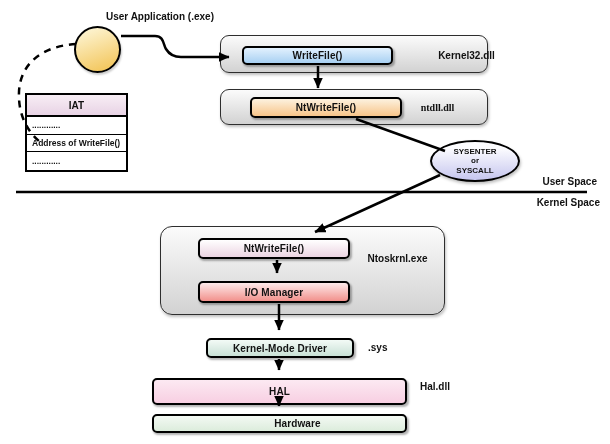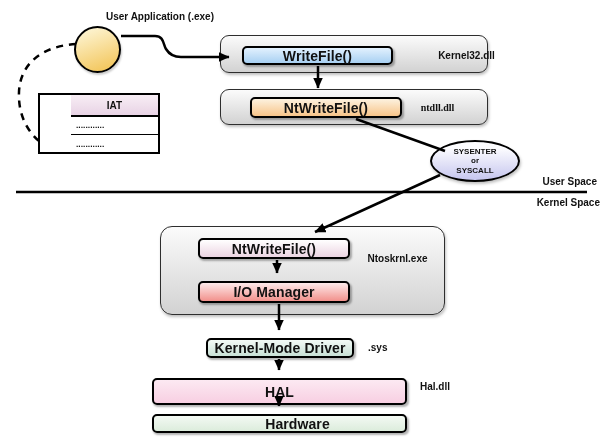--- a/index.html
+++ b/index.html
@@ -13,21 +13,21 @@
   .module{
     background:linear-gradient(#fbfbfb,#d2d2d2);
     border:1.5px solid #2e2e2e;border-radius:9px;z-index:1;
     box-shadow:1px 2px 3px rgba(0,0,0,.25);
   }
 
   
   .fnbox{
     border:2px solid #000;border-radius:5px;z-index:3;
     display:flex;align-items:center;justify-content:center;
-    font-weight:bold;font-size:14px;letter-spacing:.1px;
+    font-weight:bold;font-size:10px;letter-spacing:.1px;
     box-shadow:1.5px 2px 2px rgba(0,0,0,.3);
   }
   .blue   {background:linear-gradient(#e2f1fe,#a8d0f2);}
   .orange {background:linear-gradient(#fdf2df,#f7c489);}
   .pinkwhite{background:linear-gradient(#ffffff,#ecd4e2);}
   .salmon {background:linear-gradient(#fdeaea,#f2918c);}
   .teal   {background:linear-gradient(#f3faf6,#c9e1d6);}
   .pink   {background:linear-gradient(#fce9f2,#f8cfe2);}
   .green  {background:linear-gradient(#f3f9f3,#dcecdc);}
 
@@ -71,23 +71,24 @@
 </style>
 </head>
 <body>
 
 <div class="canvas">
 
   <div class="abs mlabel" style="left:90px;top:11px;width:140px;text-align:center;">User Application (.exe)</div>
 
   <div class="abs circle" style="left:74px;top:26px;"></div>
 
-  <div class="abs iat" style="left:38px;top:93px;width:122px;padding-left:31px;">
+  <div class="abs iat" style="left:25px;top:93px;width:103px;">
     <div class="iat-header">IAT</div>
     <div class="iat-row">............</div>
+    <div class="iat-row">Address of WriteFile()</div>
     <div class="iat-row">............</div>
   </div>
 
   <div class="abs module" style="left:220px;top:35px;width:268px;height:38px;"></div>
   <div class="abs fnbox blue" style="left:242px;top:46px;width:151px;height:19px;">WriteFile()</div>
   <div class="abs mlabel" style="left:429px;top:50px;width:75px;text-align:center;">Kernel32.dll</div>
 
   <div class="abs module" style="left:220px;top:89px;width:268px;height:36px;"></div>
   <div class="abs fnbox orange" style="left:250px;top:97px;width:152px;height:21px;">NtWriteFile()</div>
   <div class="abs mlabel" style="left:410px;top:102px;width:55px;text-align:center;font-family:Liberation Serif, serif;">ntdll.dll</div>

